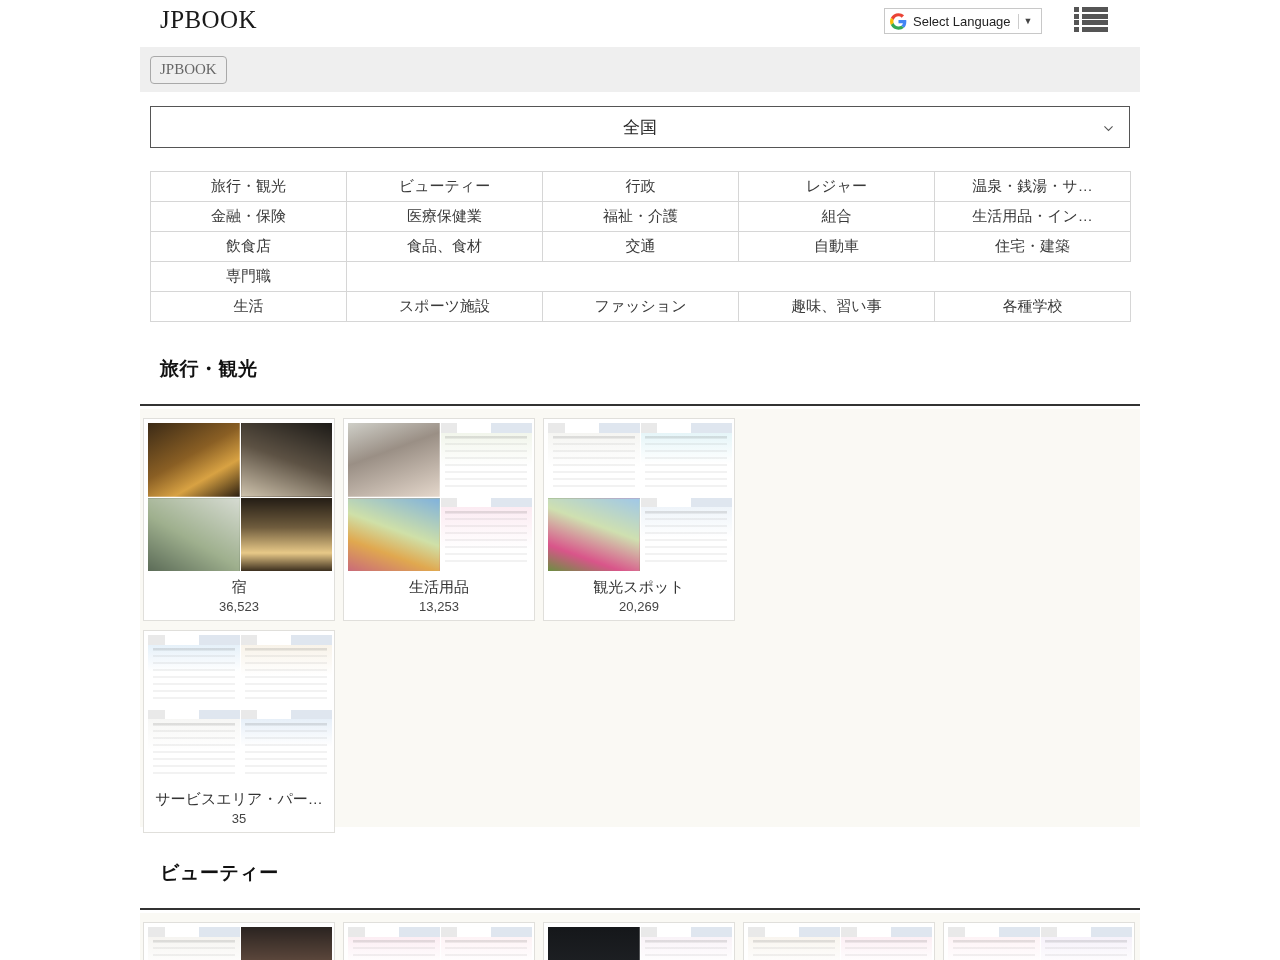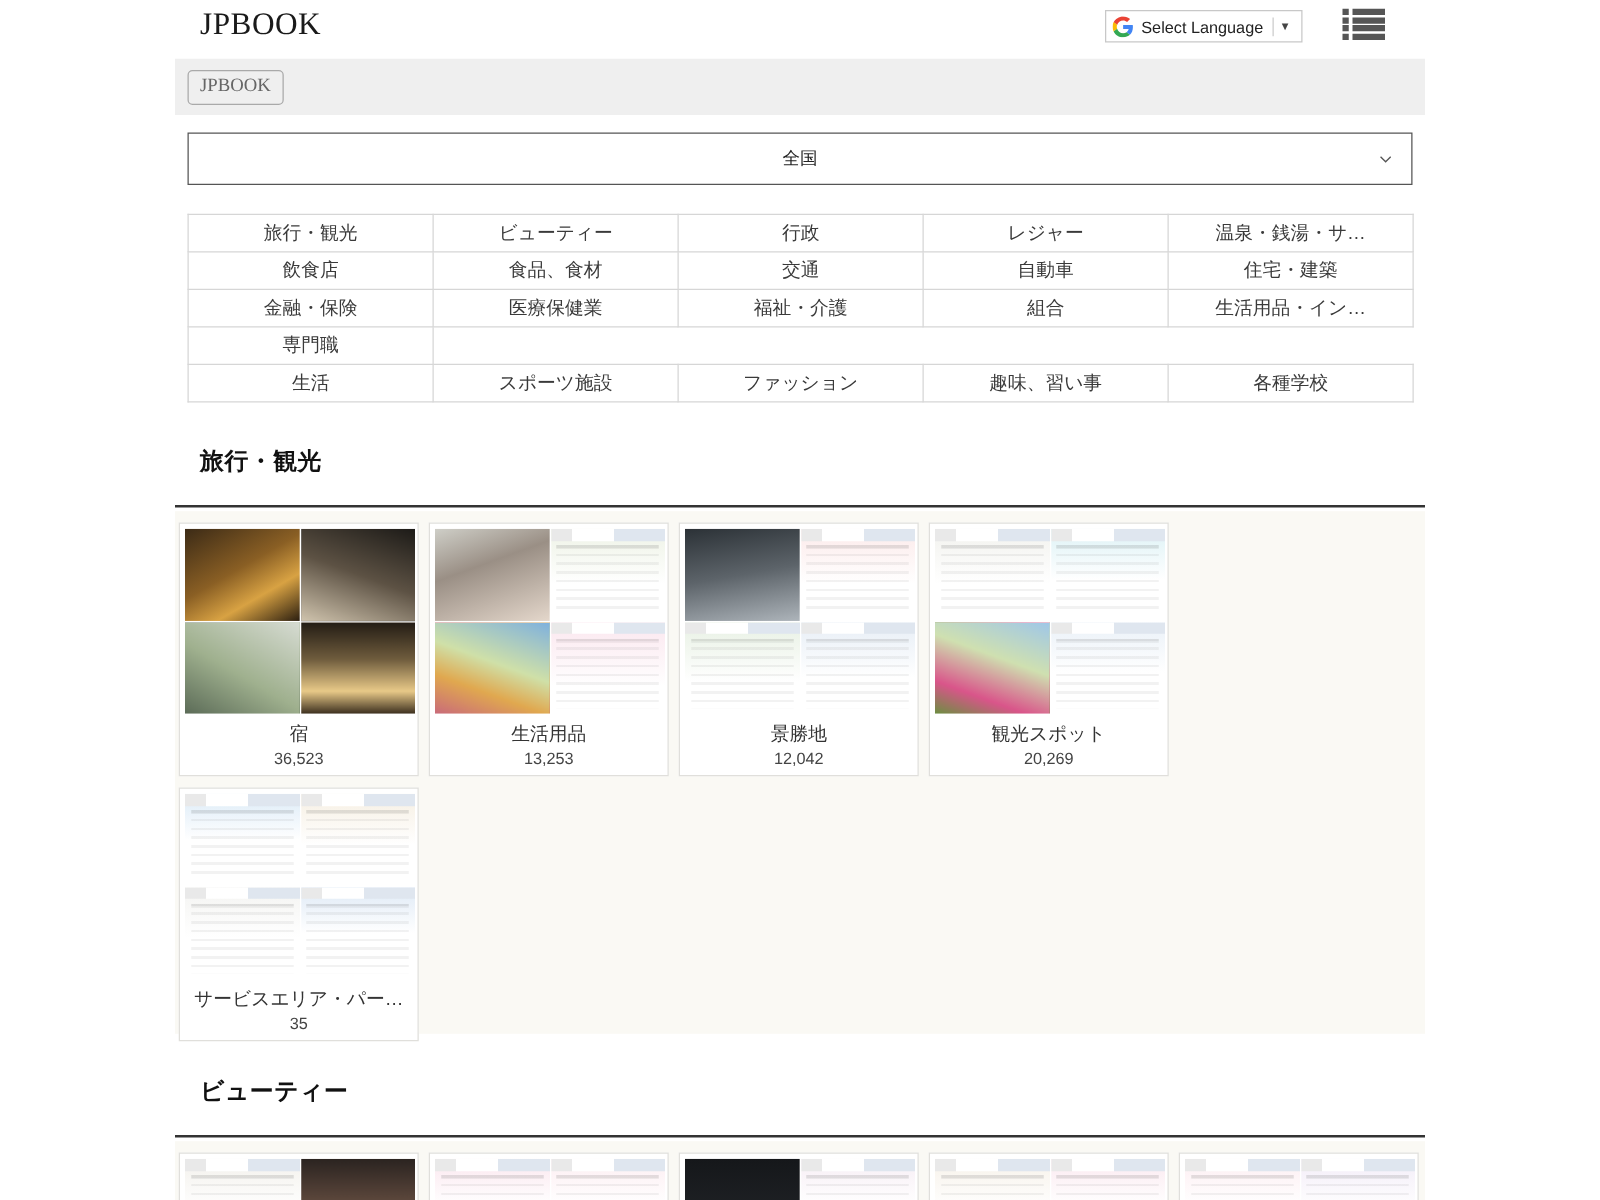--- a/index.html
+++ b/index.html
@@ -78,21 +78,21 @@
 
   
   .region-select {
     position: absolute; left: 150px; top: 106px;
     width: 980px; height: 42px;
     border: 1px solid #555;
     background: #fff;
     display: flex; align-items: center; justify-content: center;
   }
   .region-select .rs-label {
-    font-size: 14px; color: #222;
+    font-size: 17px; color: #222;
   }
   .region-select .rs-chev {
     position: absolute; right: 14px; top: 50%;
     transform: translateY(-50%);
     width: 13px; height: 13px;
   }
 
   
   .cat-table {
     position: absolute; left: 150px; top: 171px;
@@ -233,34 +233,34 @@
   <table class="cat-table">
     <tbody>
       <tr>
         <td>旅行・観光</td>
         <td>ビューティー</td>
         <td>行政</td>
         <td>レジャー</td>
         <td>温泉・銭湯・サ…</td>
       </tr>
       <tr>
+        <td>金融・保険</td>
+        <td>医療保健業</td>
+        <td>福祉・介護</td>
+        <td>組合</td>
+        <td>生活用品・イン…</td>
+      </tr>
+      <tr>
         <td>飲食店</td>
         <td>食品、食材</td>
         <td>交通</td>
         <td>自動車</td>
         <td>住宅・建築</td>
       </tr>
       <tr>
-        <td>金融・保険</td>
-        <td>医療保健業</td>
-        <td>福祉・介護</td>
-        <td>組合</td>
-        <td>生活用品・イン…</td>
-      </tr>
-      <tr>
         <td>専門職</td>
         <td class="empty"></td>
         <td class="empty"></td>
         <td class="empty"></td>
         <td class="empty"></td>
       </tr>
       <tr>
         <td>生活</td>
         <td>スポーツ施設</td>
         <td>ファッション</td>
@@ -291,30 +291,20 @@
         <div class="card-thumb">
           <div class="tile photo" style="background-image:linear-gradient(160deg,#cfcfc8 0%,#9a8f85 40%,#e4d7cb 100%)"></div>
           <div class="tile ws" style="background-image:linear-gradient(180deg,#eef3e6 0%,#fff 60%)"></div>
           <div class="tile photo" style="background-image:linear-gradient(200deg,#7fb1dd 0%,#cfe0a8 45%,#e0a84f 70%,#c96a7a 100%)"></div>
           <div class="tile ws" style="background-image:linear-gradient(180deg,#fbe7ef 0%,#fff 70%)"></div>
         </div>
         <div class="card-label">生活用品</div>
         <div class="card-count">13,253</div>
       </div>
 
-      <div class="card">
-        <div class="card-thumb">
-          <div class="tile photo" style="background-image:linear-gradient(170deg,#2b3136 0%,#5d646a 50%,#adb4ba 100%)"></div>
-          <div class="tile ws" style="background-image:linear-gradient(180deg,#fceaea 0%,#fff 60%)"></div>
-          <div class="tile ws" style="background-image:linear-gradient(180deg,#e8f1e4 0%,#fff 65%)"></div>
-          <div class="tile ws" style="background-image:linear-gradient(180deg,#e7eef6 0%,#fff 60%)"></div>
-        </div>
-        <div class="card-label">景勝地</div>
-        <div class="card-count">12,042</div>
-      </div>
 
       <div class="card">
         <div class="card-thumb">
           <div class="tile ws" style="background-image:linear-gradient(180deg,#f2f2ee 0%,#fff 60%)"></div>
           <div class="tile ws" style="background-image:linear-gradient(180deg,#ddf2f6 0%,#fff 55%)"></div>
           <div class="tile photo" style="background-image:linear-gradient(200deg,#9fc7e8 0%,#cfe0b0 40%,#d9558a 75%,#6a8f3f 100%)"></div>
           <div class="tile ws" style="background-image:linear-gradient(180deg,#eaf1f8 0%,#fff 55%)"></div>
         </div>
         <div class="card-label">観光スポット</div>
         <div class="card-count">20,269</div>

